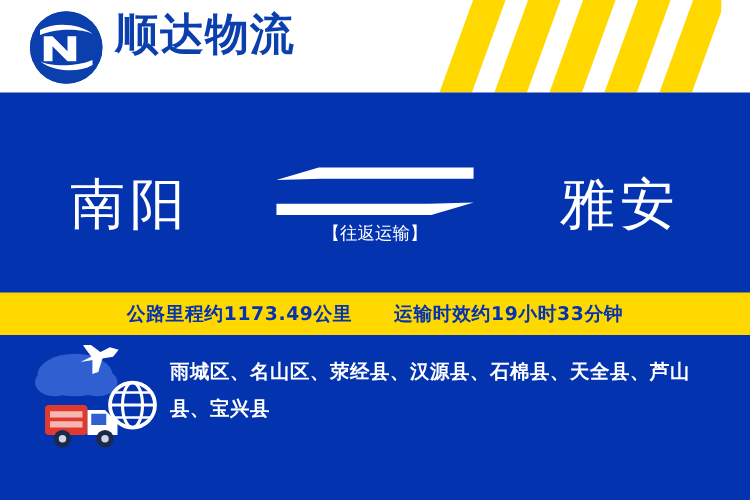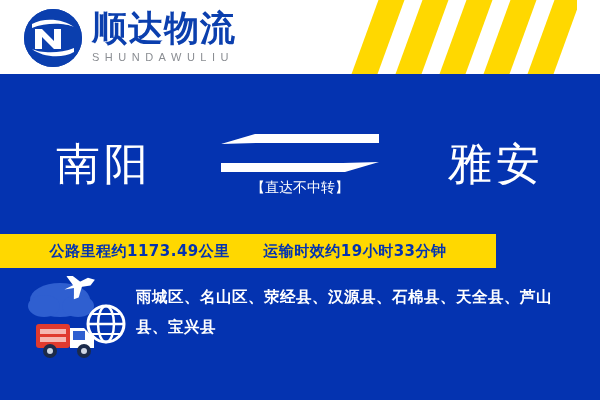--- a/index.html
+++ b/index.html
@@ -146,21 +146,21 @@
     color: #ffffff;
     line-height: 18px;
     white-space: nowrap;
   }
 
   
   .bar {
     position: absolute;
     left: 0;
     top: 160px;
-    width: 496px;
+    width: 600px;
     height: 34px;
     background: #ffd800;
     display: flex;
     align-items: center;
     justify-content: center;
   }
   .bar-text {
     font-family: "DejaVu Sans", "Liberation Sans", sans-serif;
     font-size: 15px;
     font-weight: bold;
@@ -218,39 +218,38 @@
       <div class="logo-mark">
         <svg width="58" height="58" viewBox="0 0 58 58" aria-hidden="true">
           <circle cx="29" cy="29" r="29" fill="#0b3fae"></circle>
           <path d="M11 20 L11 40 L18 40 L18 28 L30 40 L37 40 L37 20 L30 20 L30 32 L18 20 Z" fill="#ffffff"></path>
           <path d="M8 15 C20 8, 40 10, 50 18 C42 14, 22 13, 8 19 Z" fill="#ffffff"></path>
           <path d="M50 43 C38 50, 18 48, 8 40 C16 44, 36 45, 50 39 Z" fill="#ffffff"></path>
         </svg>
       </div>
       <div class="logo-text">
         <div class="logo-cn">顺达物流</div>
-        <div class="logo-en">SHUNDAWULIU</div>
       </div>
     </div>
   </div>
 
   <div class="body-blue">
 
     <div class="route">
       <div class="city city-from">南阳</div>
       <div class="city city-to">雅安</div>
 
       <div class="mid">
         <div class="arrows">
           <svg width="158" height="40" viewBox="0 0 158 40" aria-hidden="true">
             <polygon points="0,12 34,2 158,2 158,11 36,11" fill="#ffffff"></polygon>
             <polygon points="158,30 124,40 0,40 0,31 122,31" fill="#ffffff"></polygon>
           </svg>
         </div>
-        <div class="mid-bottom">【直达不中转】</div>
+        <div class="mid-bottom">【往返运输】</div>
       </div>
     </div>
 
     <div class="bar">
       <div class="bar-text">
         <span>公路里程约1173.49公里</span>
         <span class="bar-gap"></span>
         <span>运输时效约19小时33分钟</span>
       </div>
     </div>

